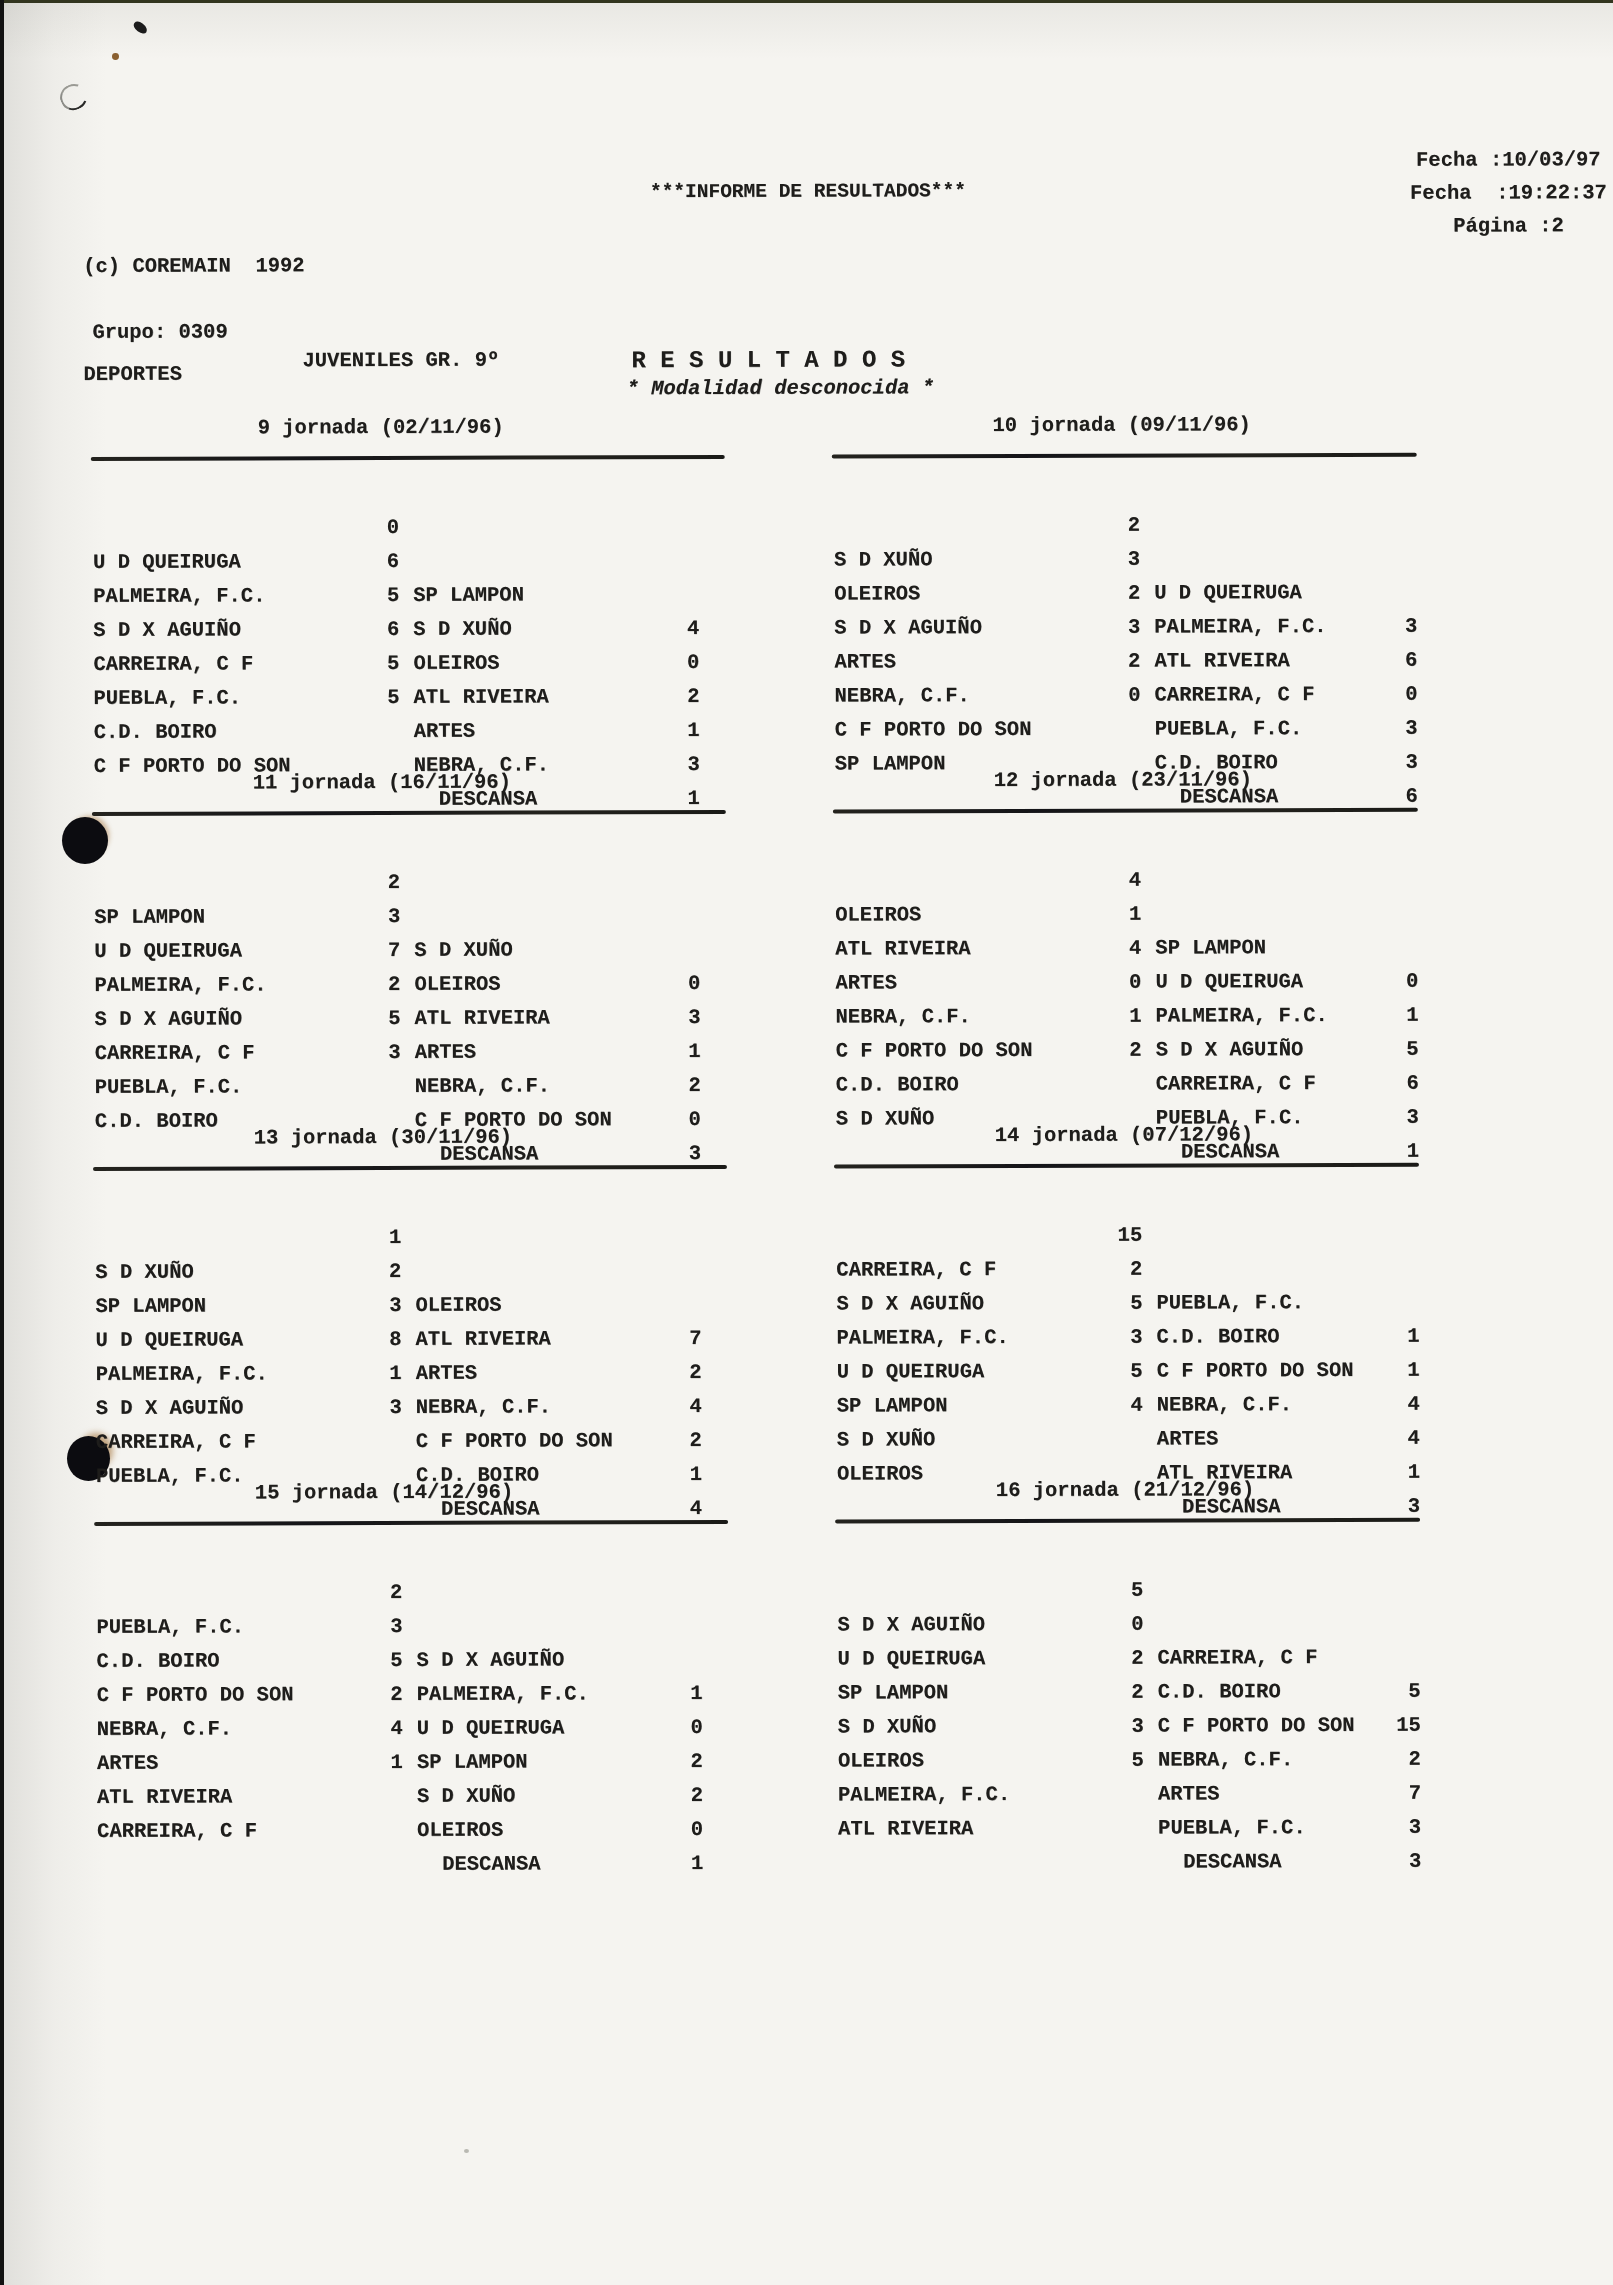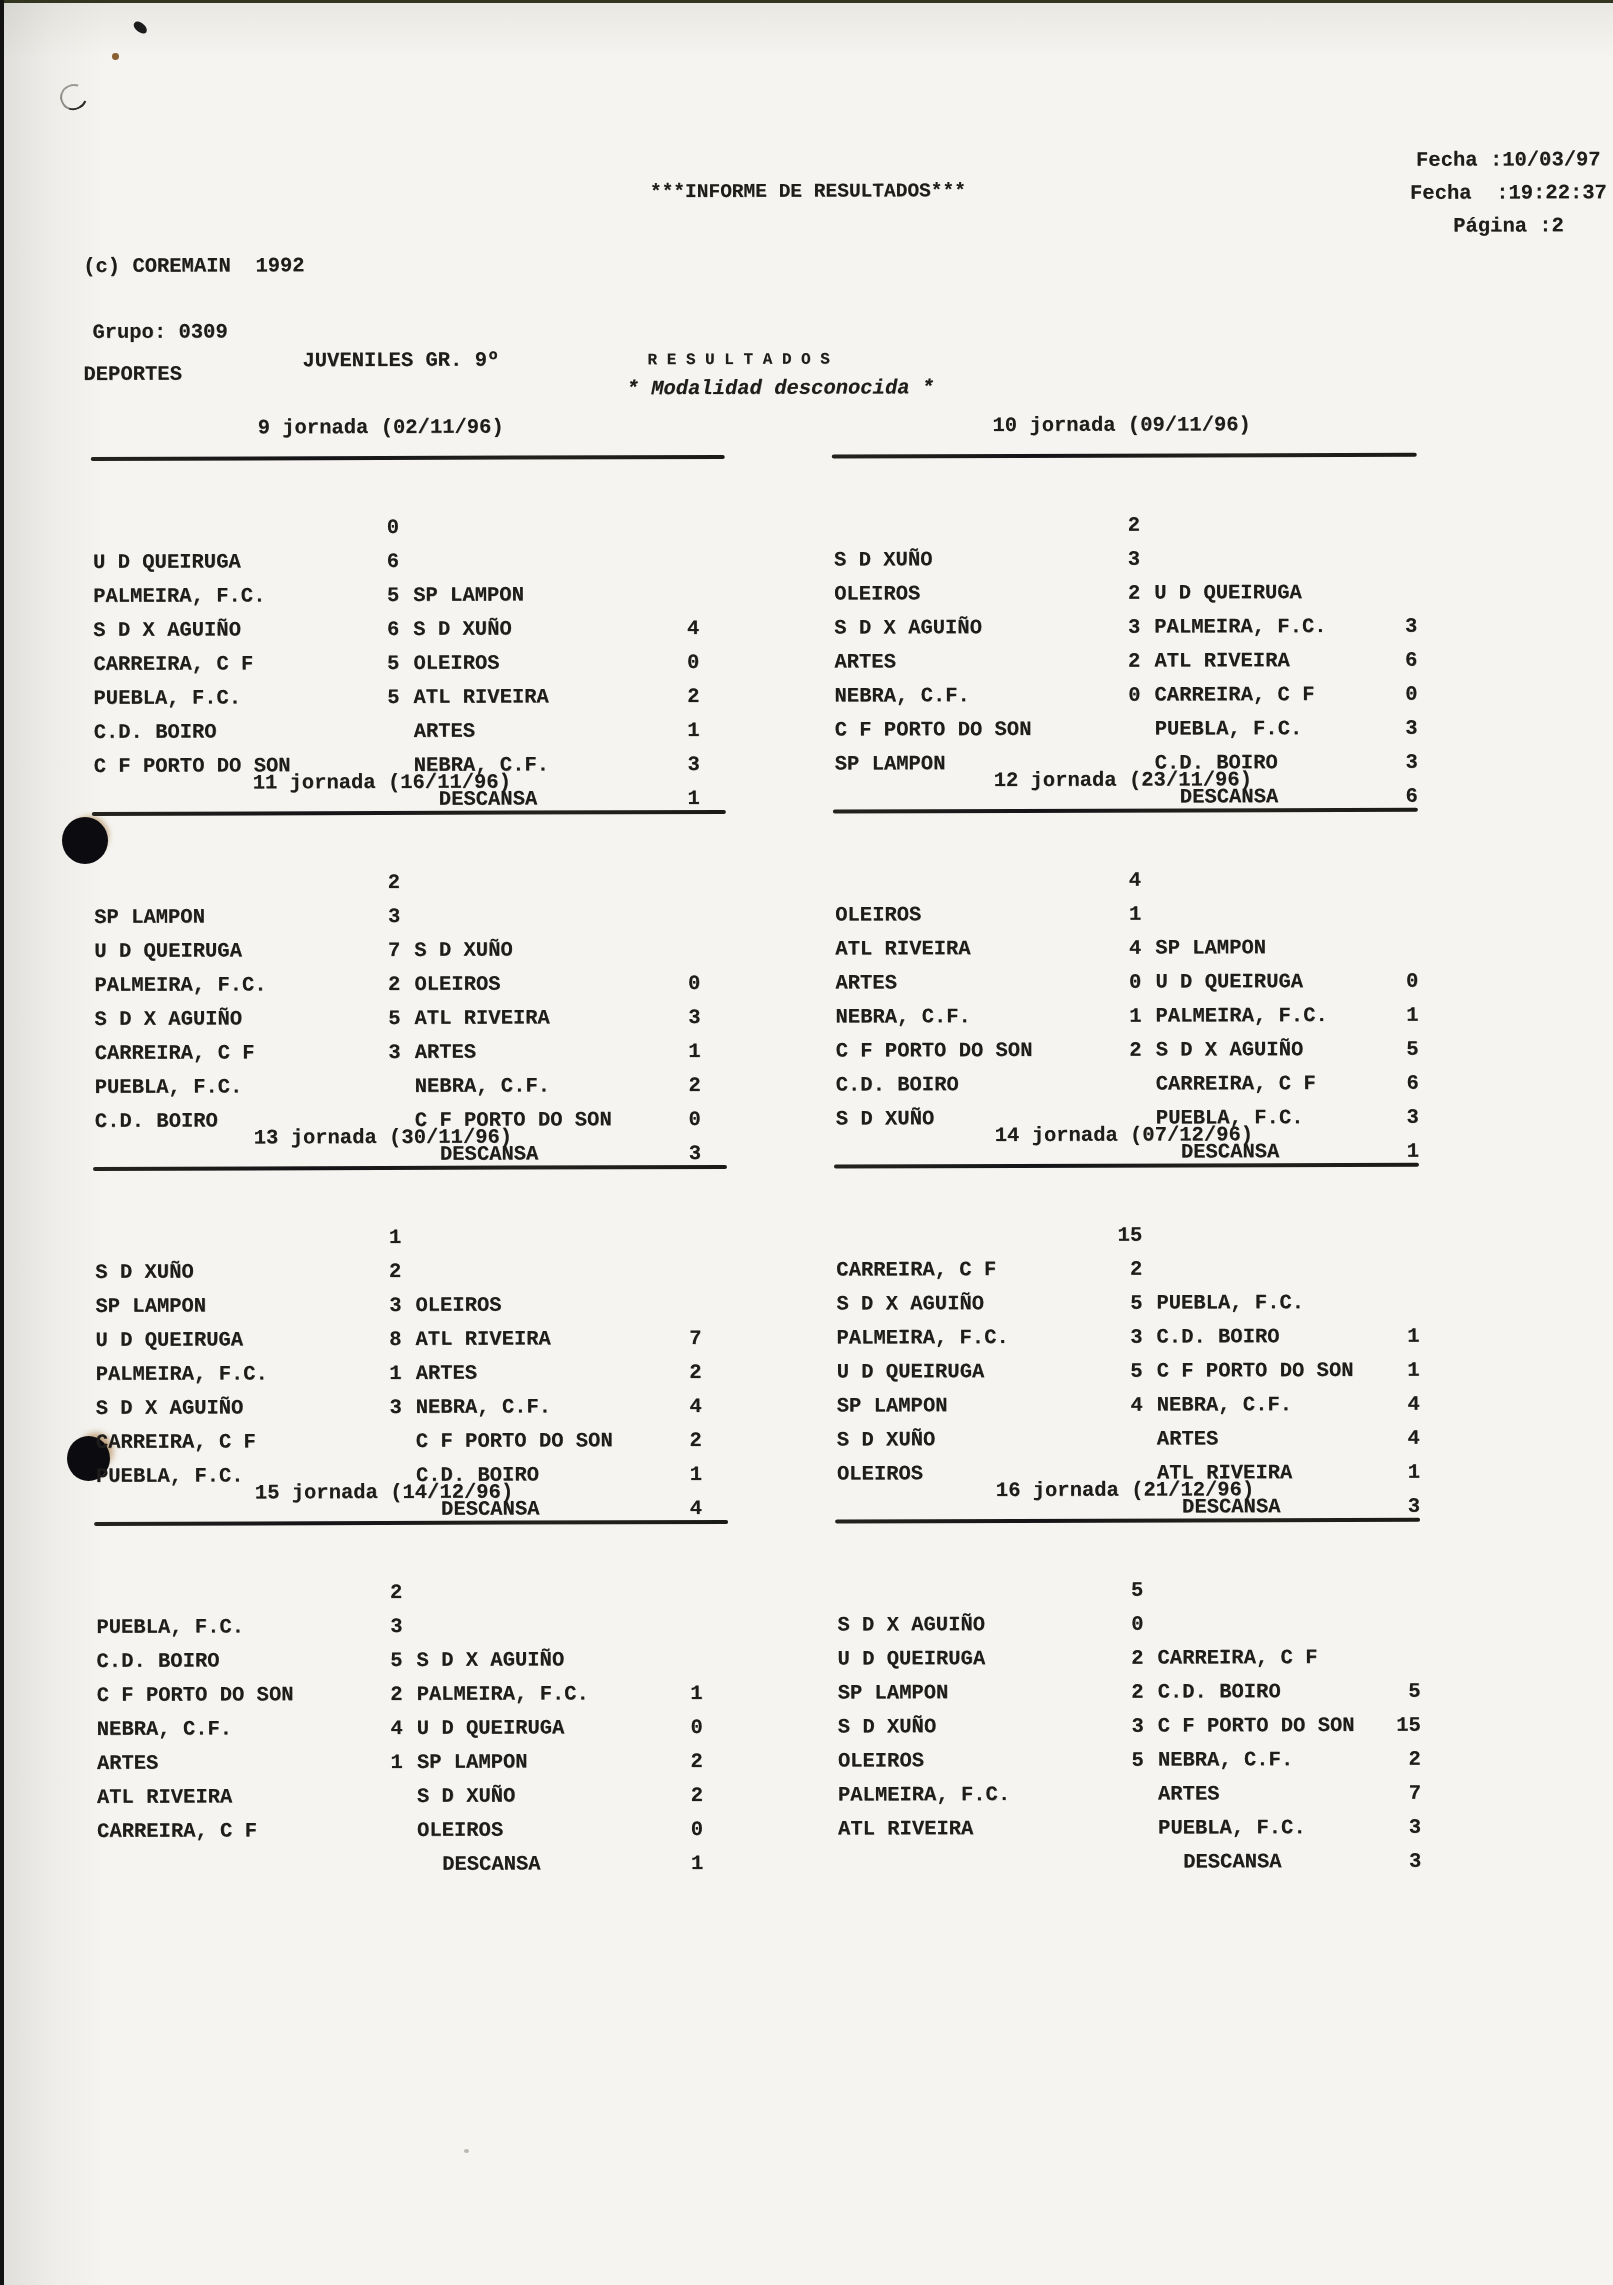--- a/index.html
+++ b/index.html
@@ -36,21 +36,21 @@
   .hdr-left{position:absolute;left:86px;top:177px;font-size:20.5px;line-height:36px;white-space:pre;}
   .hdr-center{position:absolute;left:653px;top:181px;width:310px;display:flex;justify-content:space-between;font-size:19.5px;line-height:27px;white-space:pre;}
   .hdr-right{position:absolute;left:1416px;top:148px;width:191px;font-size:20.5px;line-height:33px;}
   .meta-row{display:flex;justify-content:center;white-space:pre;}
 
   .group-row{position:absolute;left:0;top:289px;width:1613px;height:29px;font-size:20.5px;line-height:29px;white-space:pre;}
   .group-code{position:absolute;left:95px;}
   .group-name{position:absolute;left:265px;margin-left:40px;}
   .modalidad{position:absolute;left:629px;font-style:italic;}
 
-  .results-heading{position:absolute;left:650px;top:348px;font-size:16px;line-height:29px;white-space:pre;}
+  .results-heading{position:absolute;left:634px;top:348px;font-size:24px;line-height:29px;white-space:pre;}
 
   
   .jgrid{position:absolute;left:93px;top:414px;display:grid;
     grid-template-columns:634px 634px;column-gap:107px;grid-auto-rows:355px;}
   .jblock{width:634px;position:relative;font-size:20.5px;}
   .j-title{width:634px;height:29px;line-height:29px;text-align:center;transform:translateX(-27px);white-space:pre;}
   .j-rule{margin-top:13.7px;height:3.9px;width:634px;border-radius:2px;
     background:linear-gradient(90deg,#24231e,#141418 35%,#23221d 70%,#1a1a17);}
   .jblock:nth-child(even) .j-rule{width:585px;}
   .j-rows{margin-top:17.6px;}

